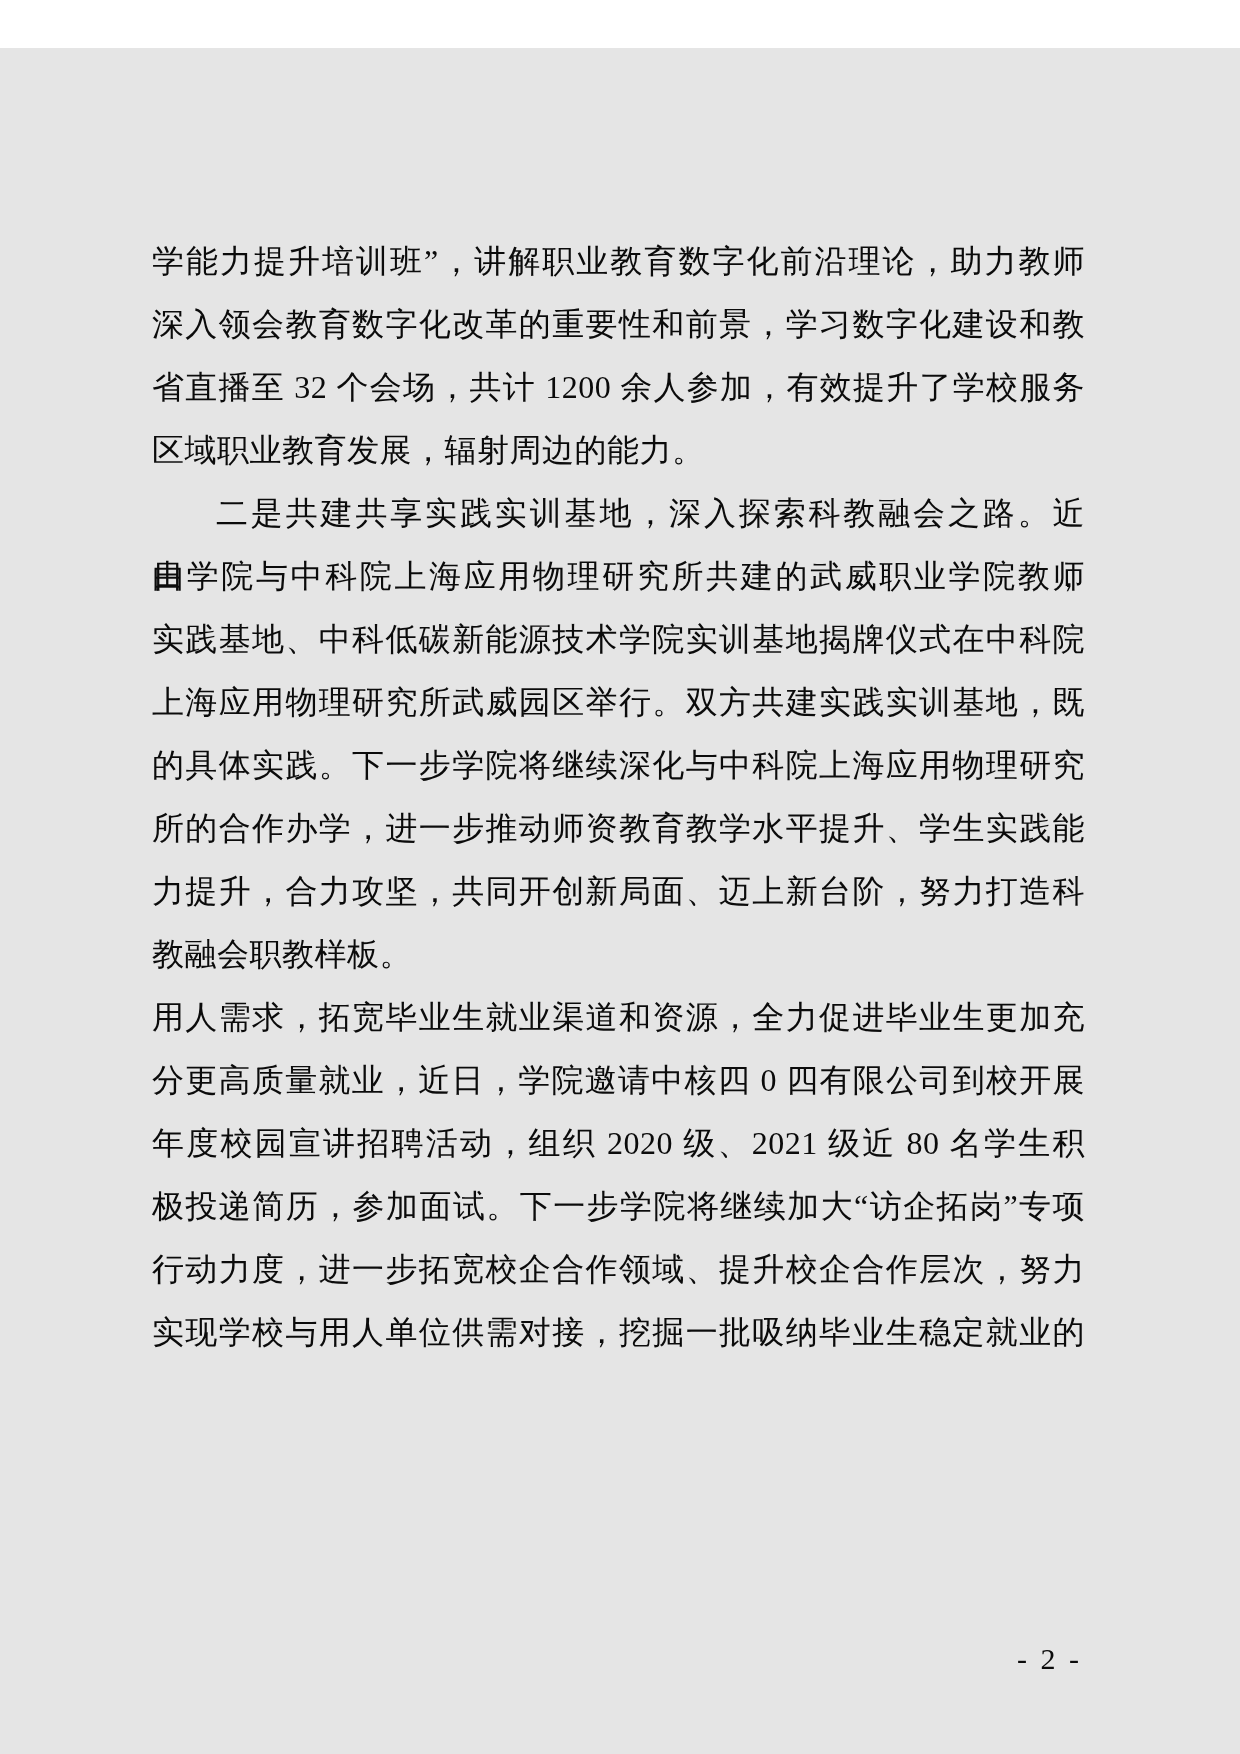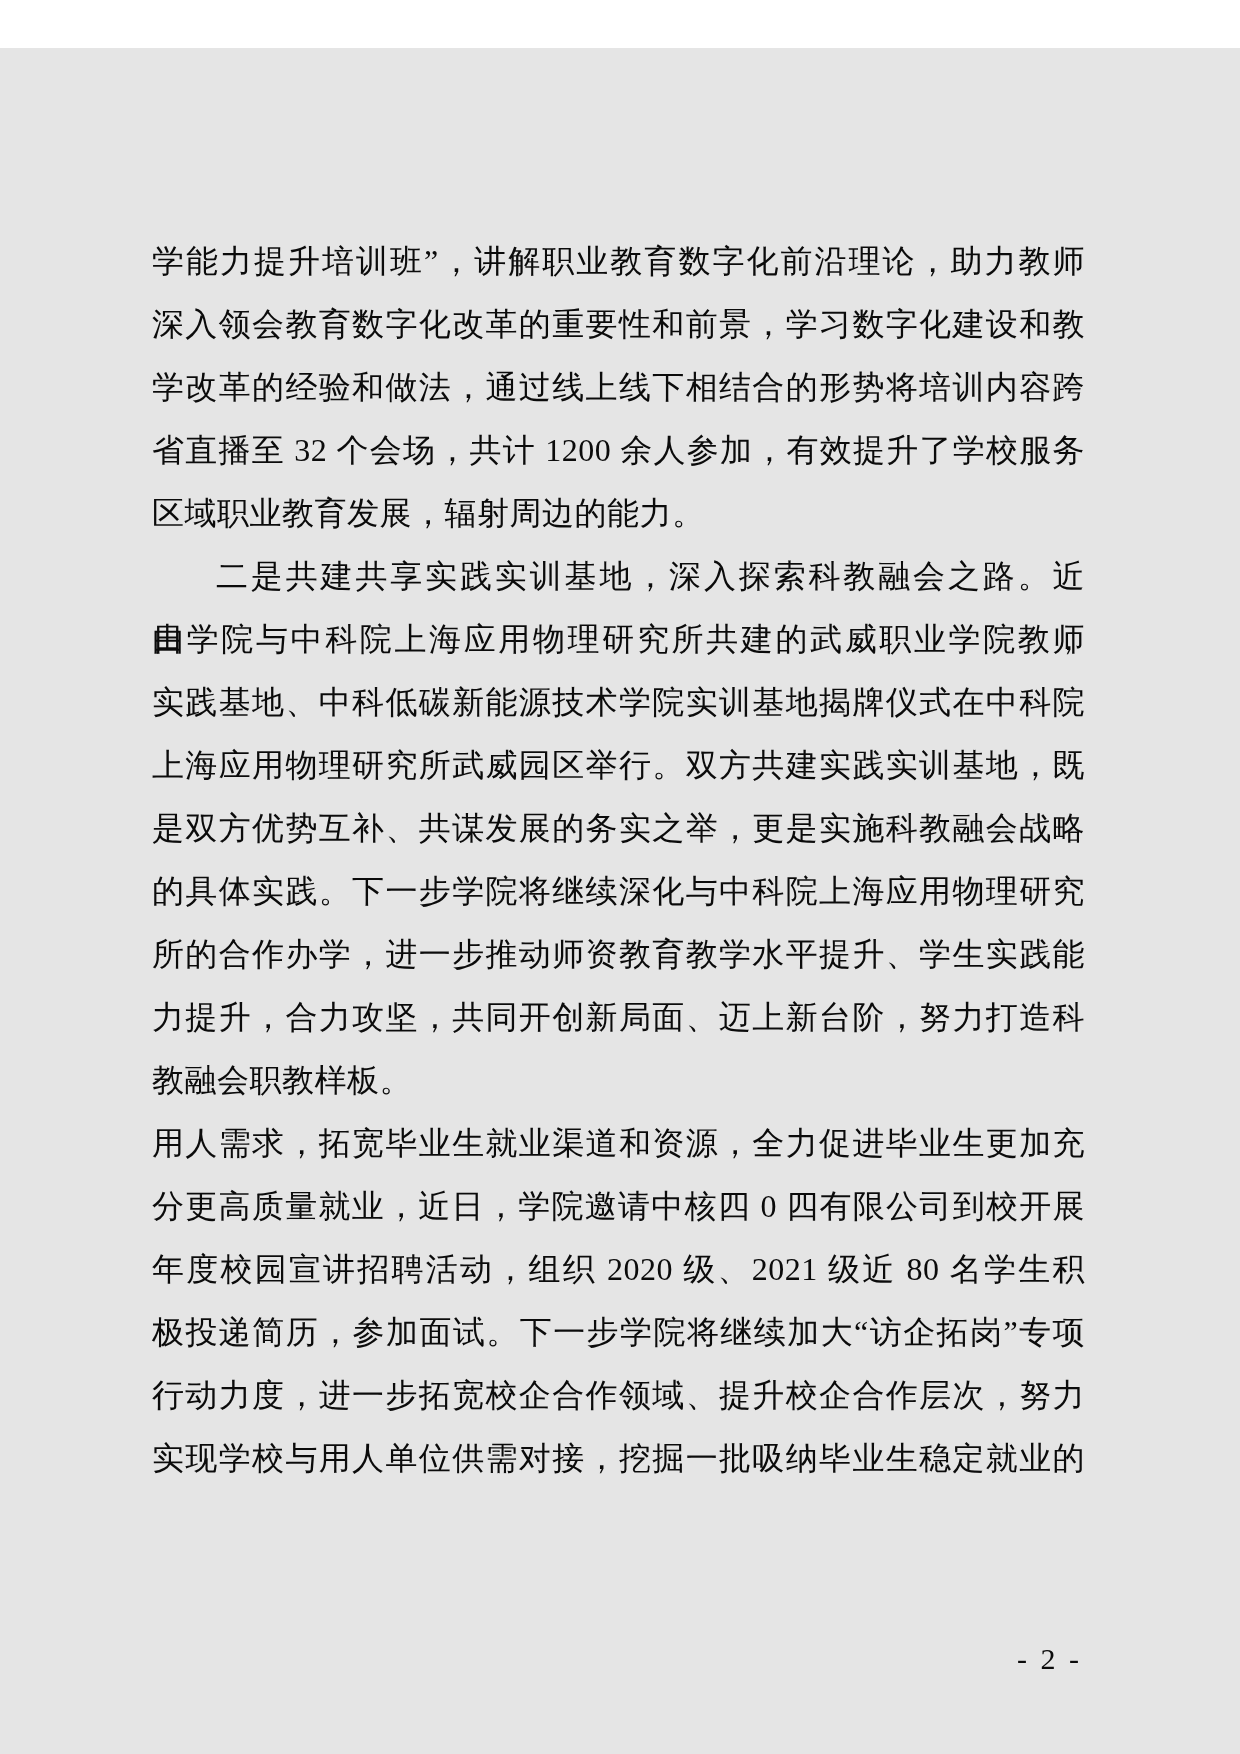--- a/index.html
+++ b/index.html
@@ -55,28 +55,26 @@
     font-family: "Liberation Serif", "DejaVu Serif", serif;
   }
 </style>
 </head>
 <body>
 
 <div class="page">
   <div class="text-block">
     <div class="line">学能力提升培训班”，讲解职业教育数字化前沿理论，助力教师</div>
     <div class="line">深入领会教育数字化改革的重要性和前景，学习数字化建设和教</div>
-    <div class="line">学改革的经验和做法，通过线上线下相结合的形势将培训内容跨</div>
     <div class="line">省直播至 32 个会场，共计 1200 余人参加，有效提升了学校服务</div>
     <div class="line para-end">区域职业教育发展，辐射周边的能力。</div>
     <div class="line indent">二是共建共享实践实训基地，深入探索科教融会之路。近日，</div>
     <div class="line">由学院与中科院上海应用物理研究所共建的武威职业学院教师</div>
     <div class="line">实践基地、中科低碳新能源技术学院实训基地揭牌仪式在中科院</div>
     <div class="line">上海应用物理研究所武威园区举行。双方共建实践实训基地，既</div>
-    <div class="line">是双方优势互补、共谋发展的务实之举，更是实施科教融会战略</div>
     <div class="line">的具体实践。下一步学院将继续深化与中科院上海应用物理研究</div>
     <div class="line">所的合作办学，进一步推动师资教育教学水平提升、学生实践能</div>
     <div class="line">力提升，合力攻坚，共同开创新局面、迈上新台阶，努力打造科</div>
     <div class="line para-end">教融会职教样板。</div>
     <div class="line">用人需求，拓宽毕业生就业渠道和资源，全力促进毕业生更加充</div>
     <div class="line">分更高质量就业，近日，学院邀请中核四 0 四有限公司到校开展</div>
     <div class="line">年度校园宣讲招聘活动，组织 2020 级、2021 级近 80 名学生积</div>
     <div class="line">极投递简历，参加面试。下一步学院将继续加大“访企拓岗”专项</div>
     <div class="line">行动力度，进一步拓宽校企合作领域、提升校企合作层次，努力</div>
     <div class="line">实现学校与用人单位供需对接，挖掘一批吸纳毕业生稳定就业的</div>

